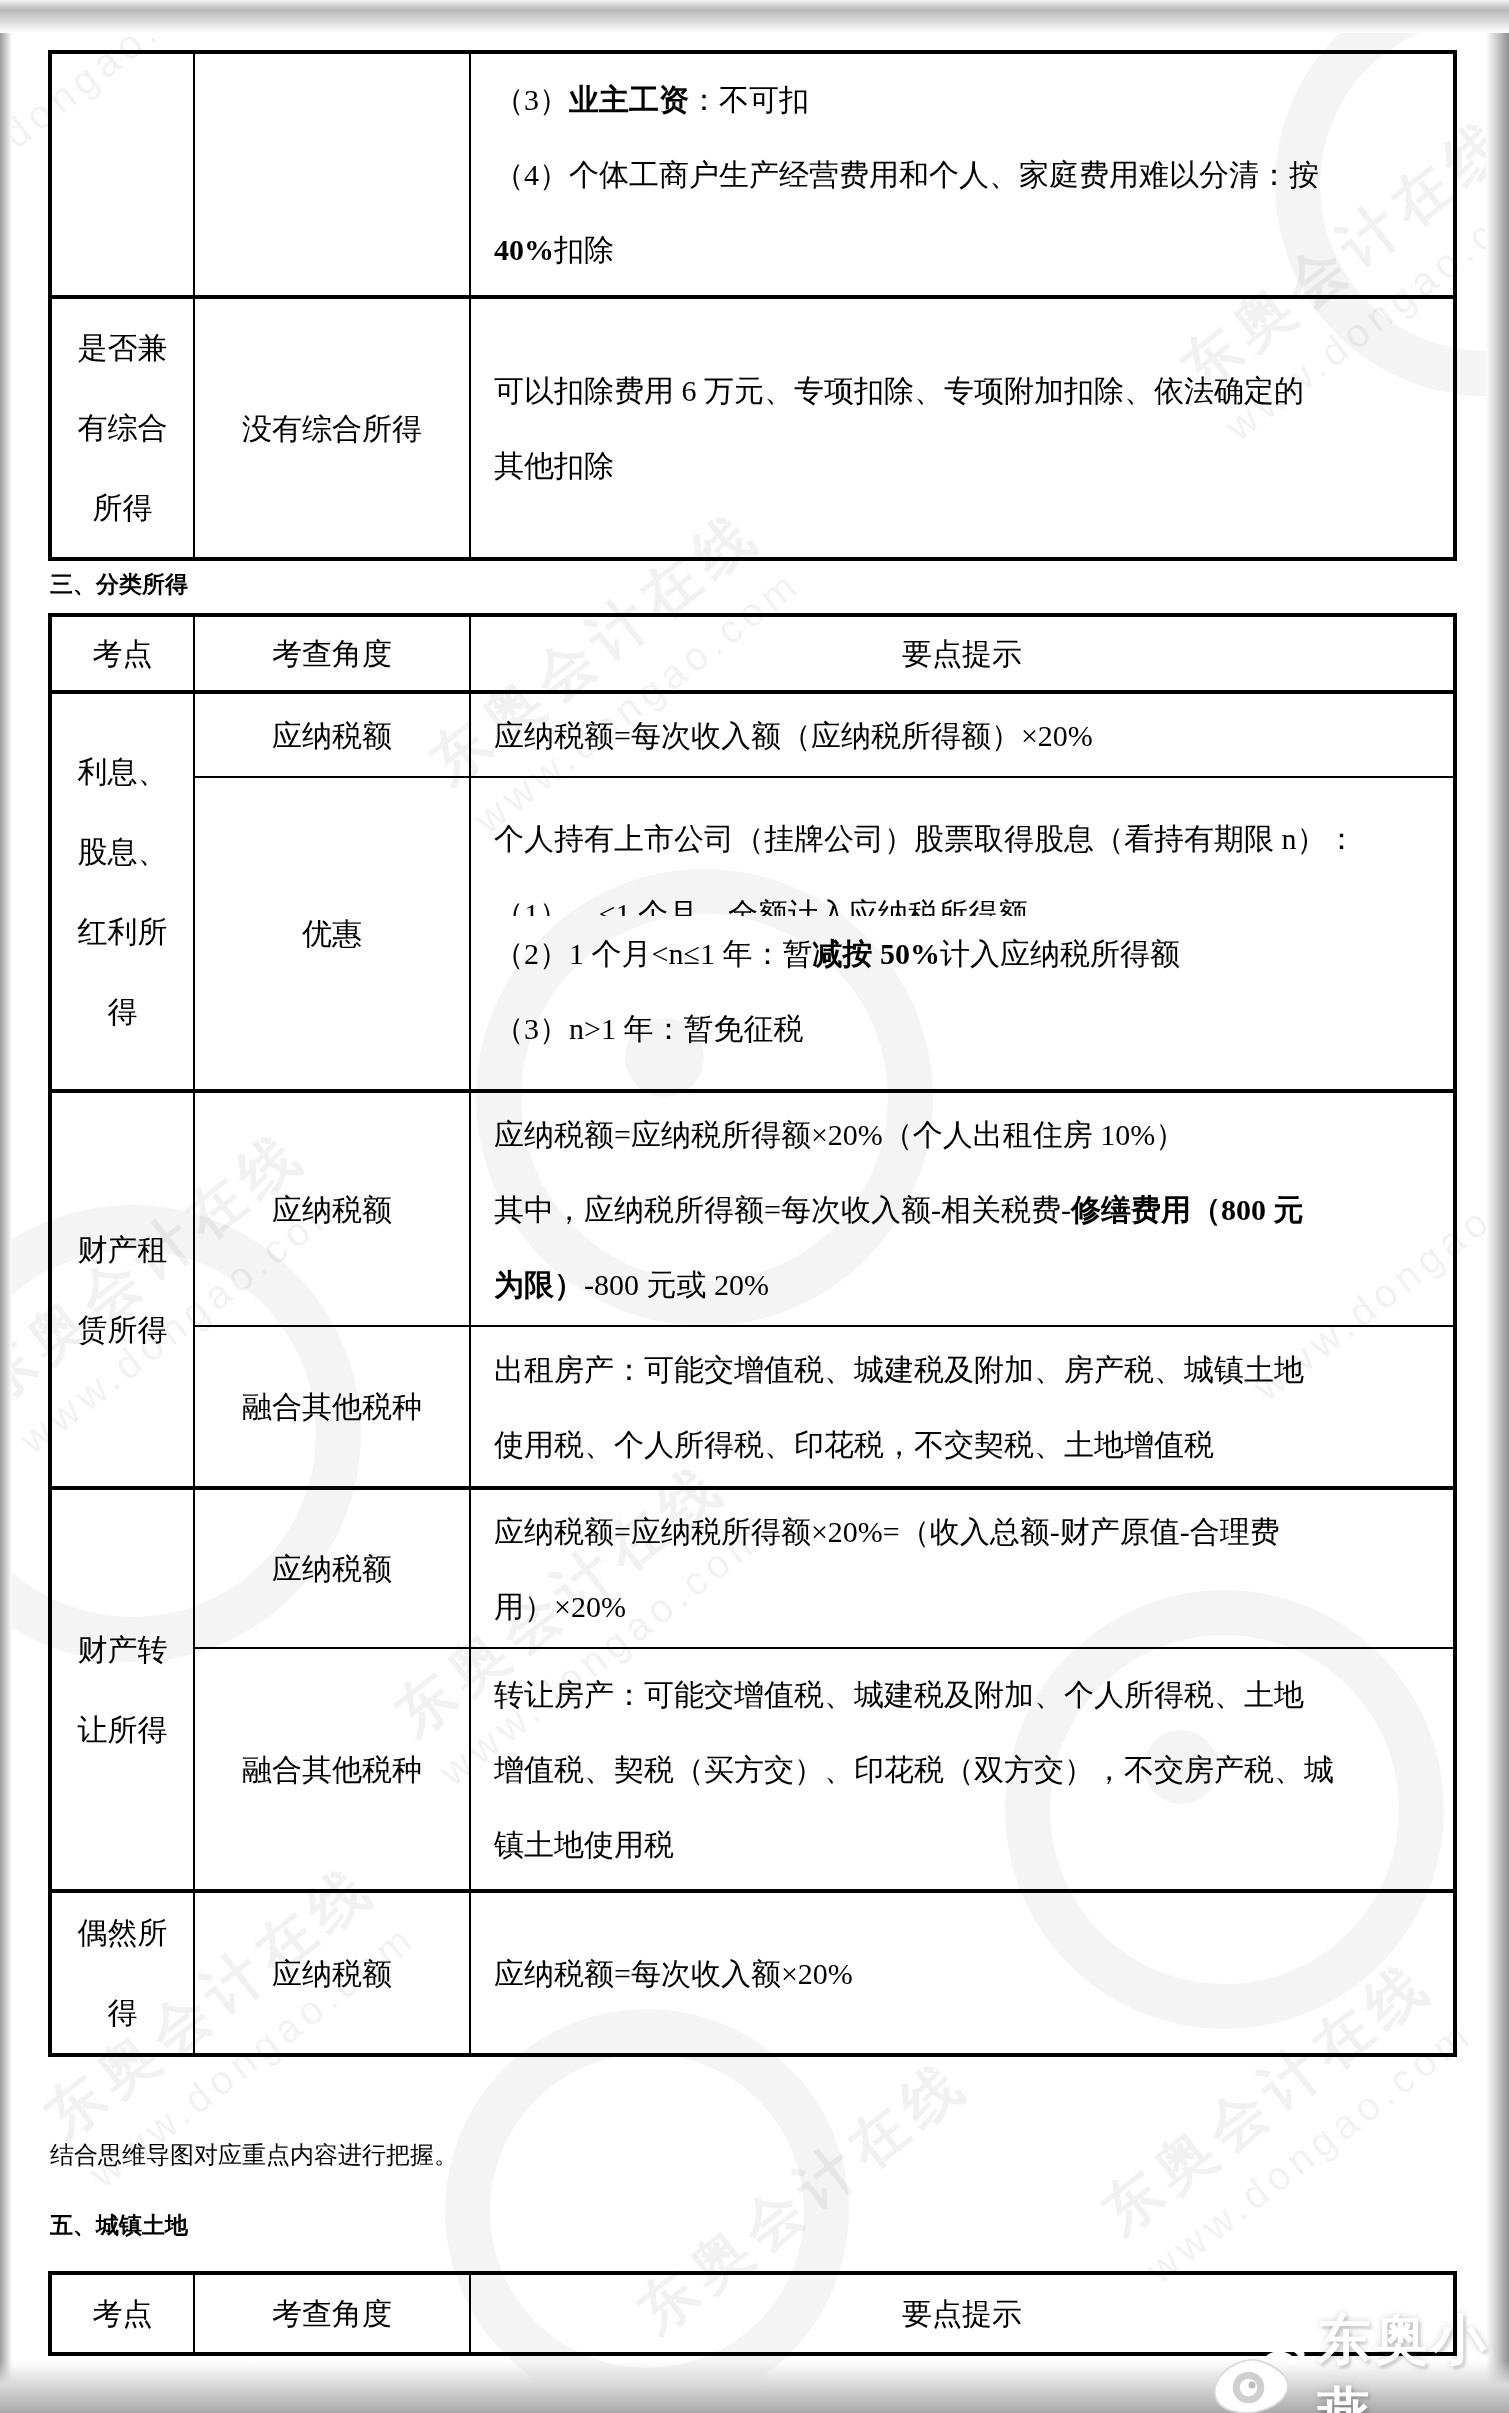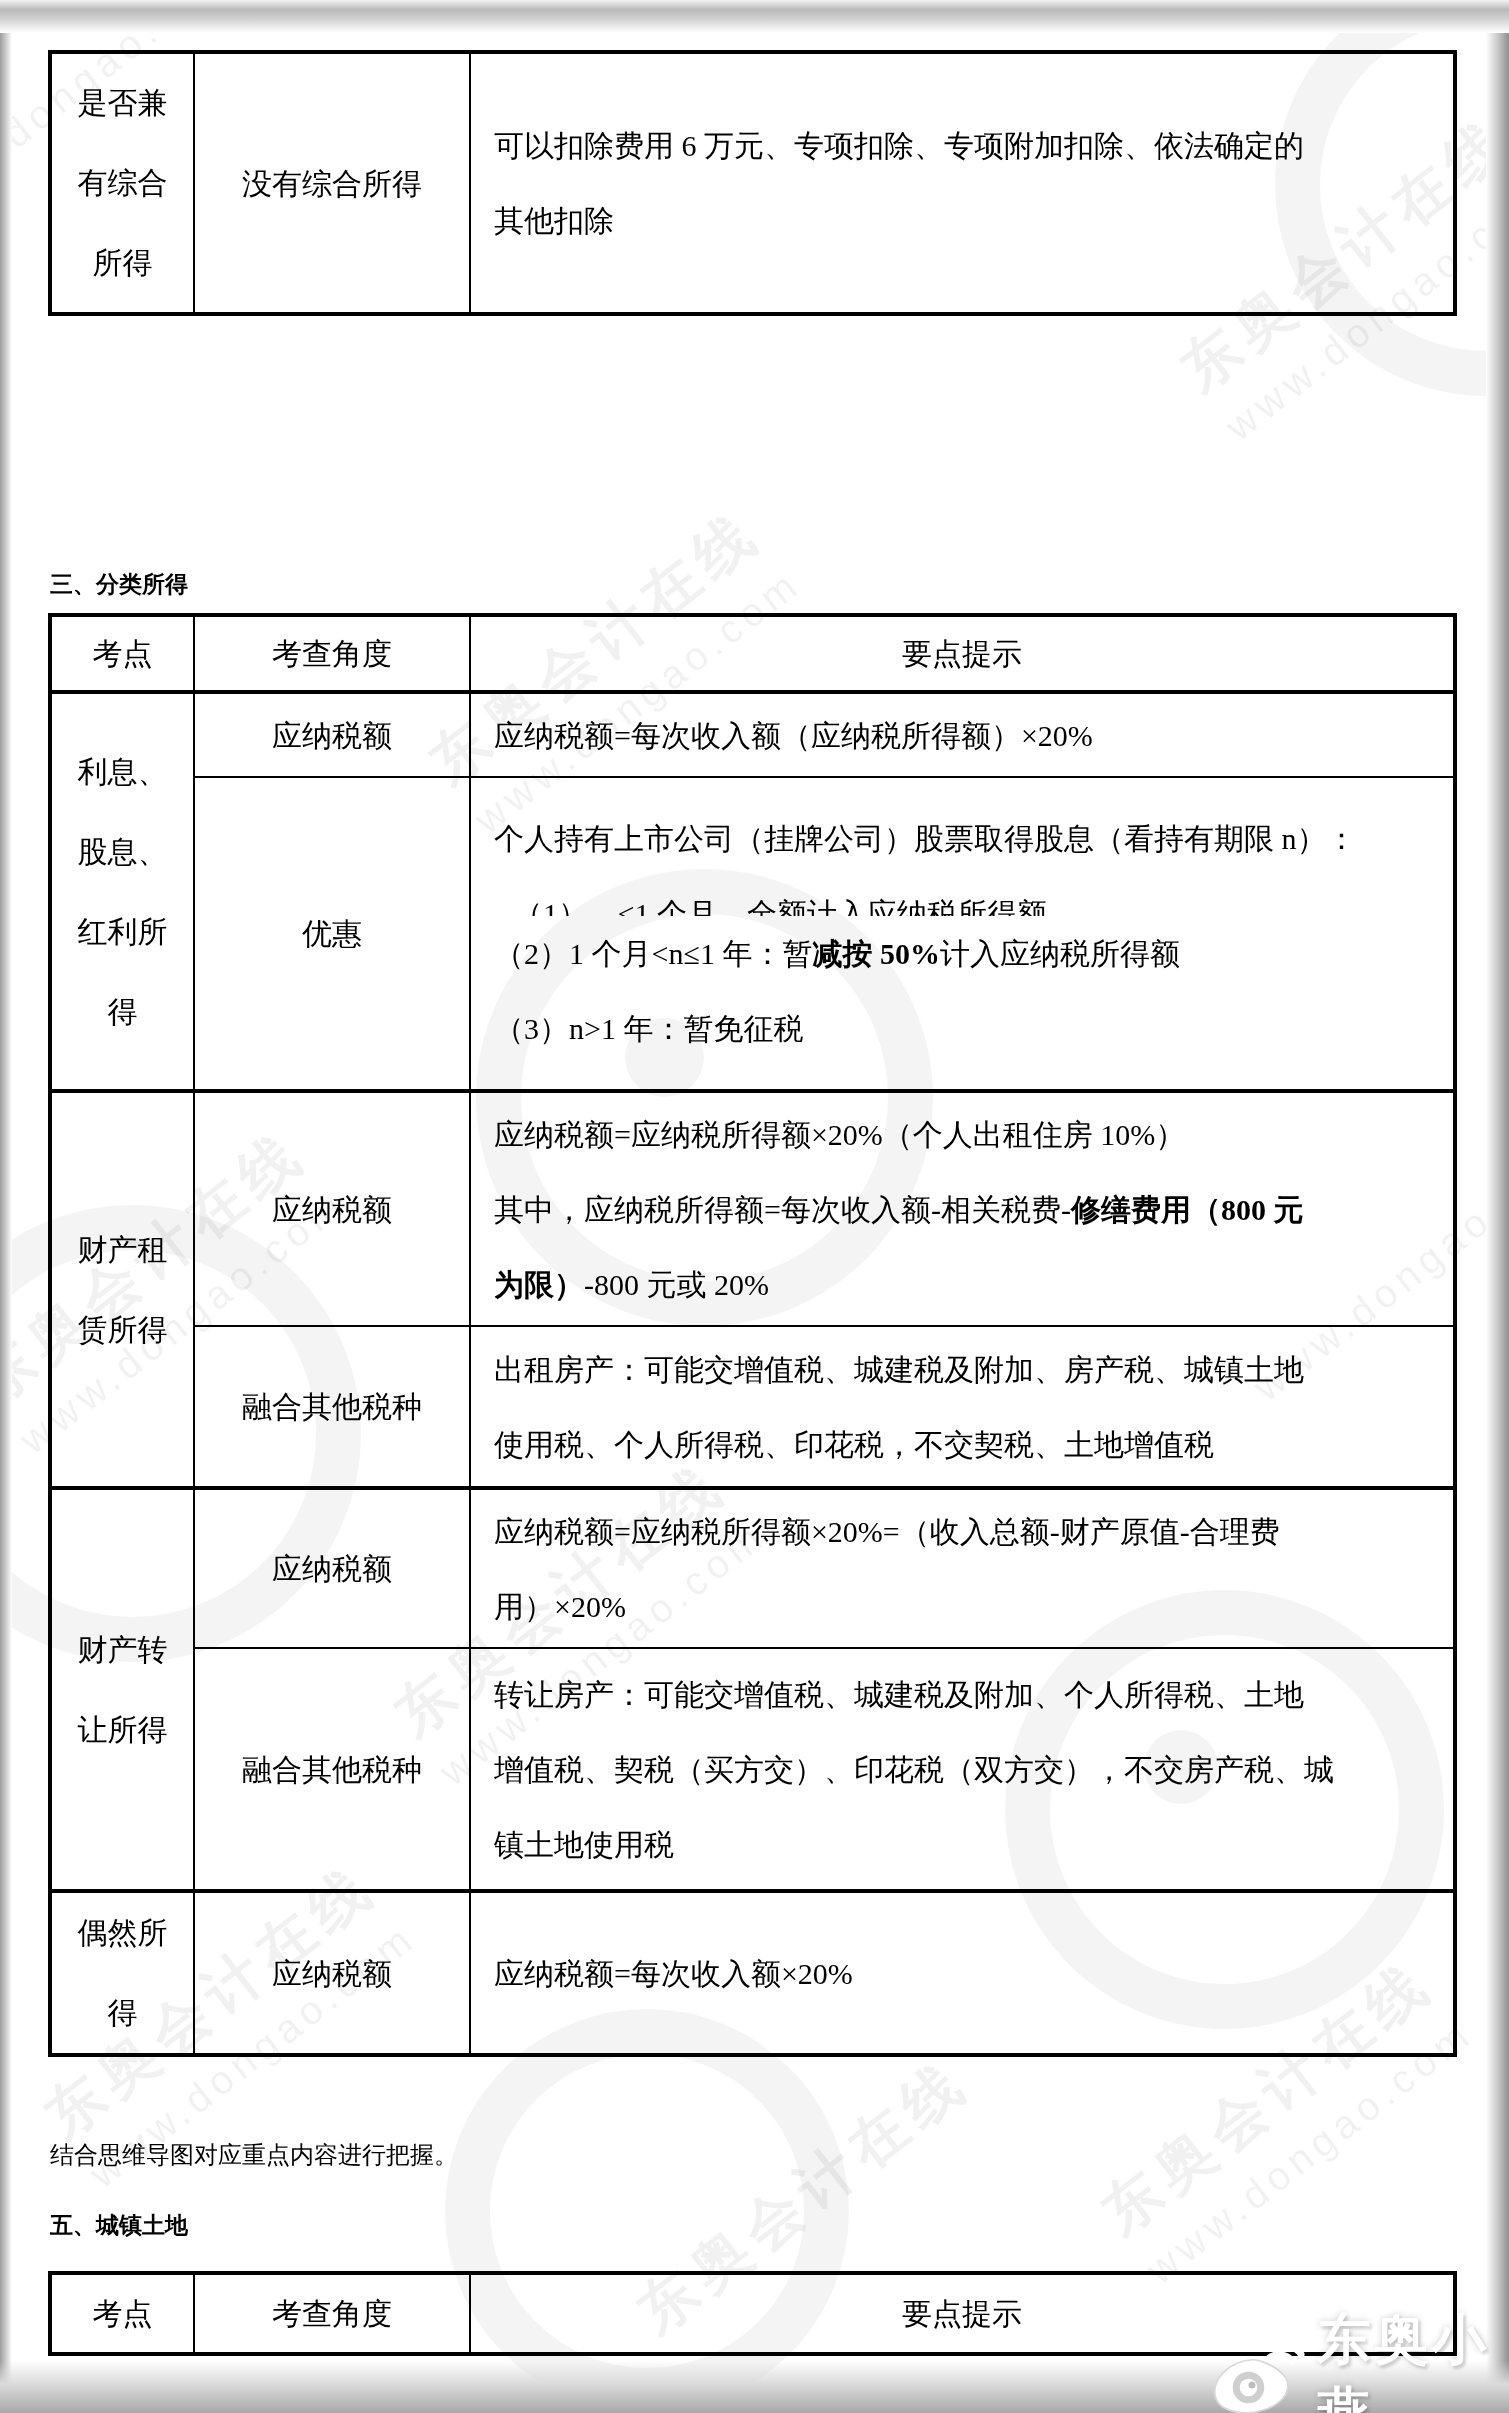--- a/index.html
+++ b/index.html
@@ -38,21 +38,21 @@
   .t1{top:50px;}
   .t2{top:613px;}
   .t3{top:2271px;}
 
   .topic-cell{text-align:center;padding:0 15.7px;line-height:80px;}
   .angle-cell{text-align:center;line-height:75px;}
   .points-cell{padding:3.5px 23px;}
   .head-cell{text-align:center;line-height:35px;}
 
   .tline{line-height:75px;white-space:nowrap;}
-  .tline.clipped{height:40px;overflow:hidden;margin-left:19px;}
+  .tline.clipped{height:40px;overflow:hidden;}
   .b{font-weight:bold;}
 
   .h-row1{height:245px;} .h-row2{height:262px;}
   .h-head{height:77px;}
   .h-g0r0{height:79px;} .h-g0r1{height:314px;}
   .h-g1r0{height:227px;} .h-g1r1{height:162px;}
   .h-g2r0{height:157px;} .h-g2r1{height:243px;}
   .h-g3r0{height:161px;}
   .h-head3{height:81px;}
 
@@ -124,20 +124,29 @@
 
 <div class="content">
 
   <table class="doc-table t1">
     <colgroup>
         <col style="width:144px">
         <col style="width:276px">
         <col>
       </colgroup>
     <tbody>
+        <tr class="h-row1">
+      <td class="topic-cell"></td>
+      <td class="angle-cell"></td>
+      <td class="points-cell">
+            <div class="tline"><span>（3）</span><span class="b">业主工资</span><span>：不可扣</span></div>
+            <div class="tline"><span>（4）个体工商户生产经营费用和个人、家庭费用难以分清：按</span></div>
+            <div class="tline"><span class="b">40%</span><span>扣除</span></div>
+          </td>
+    </tr>
     <tr class="h-row2 hsep">
       <td class="topic-cell">是否兼有综合所得</td>
       <td class="angle-cell">没有综合所得</td>
       <td class="points-cell">
             <div class="tline"><span>可以扣除费用 6 万元、专项扣除、专项附加扣除、依法确定的</span></div>
             <div class="tline"><span>其他扣除</span></div>
           </td>
     </tr>
   </tbody>
     </table>

